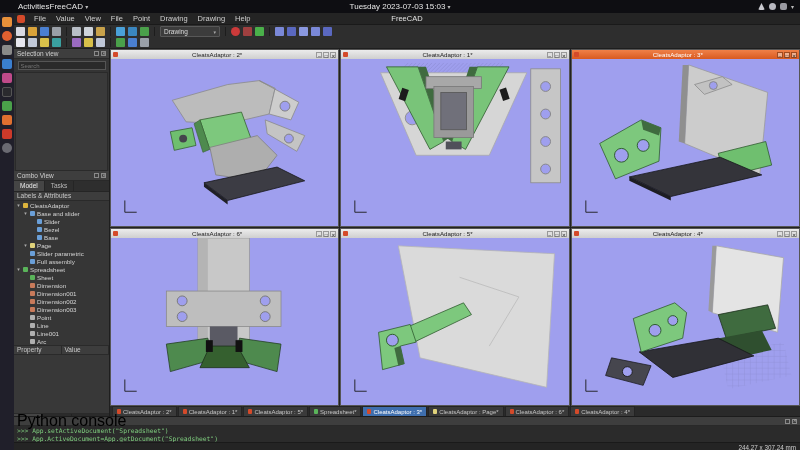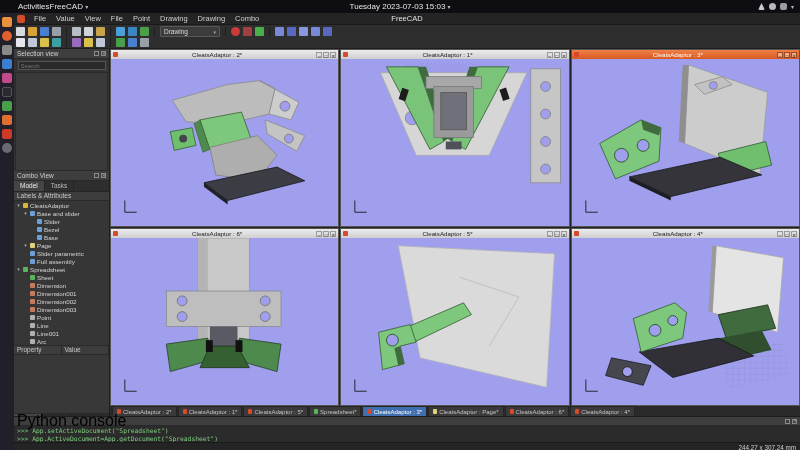--- a/index.html
+++ b/index.html
@@ -146,21 +146,21 @@
 
     <div id="menubar">
       <span class="app-logo"></span>
       <span class="menu-item">File</span>
       <span class="menu-item">Value</span>
       <span class="menu-item">View</span>
       <span class="menu-item">File</span>
       <span class="menu-item">Point</span>
       <span class="menu-item">Drawing</span>
       <span class="menu-item">Drawing</span>
-      <span class="menu-item">Combo</span>
+      <span class="menu-item">Help</span>
       <span id="win-title">FreeCAD</span>
     </div>
 
     <div id="toolbar">
       <div class="tb-row">
         <span class="tb-icon tc-doc"></span>
         <span class="tb-icon tc-folder"></span>
         <span class="tb-icon tc-save"></span>
         <span class="tb-icon tc-print"></span>
         <span class="tb-sep"></span>

